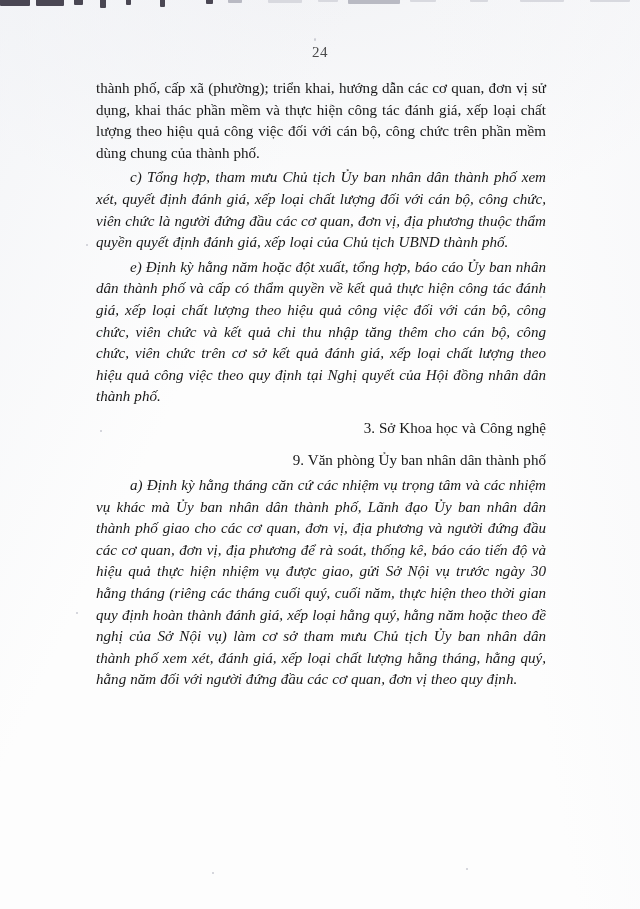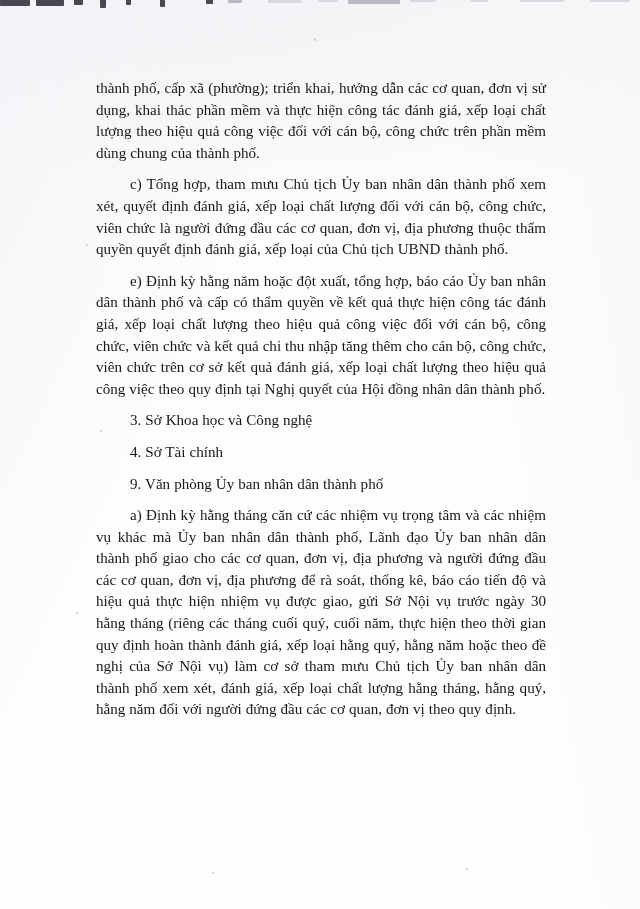--- a/index.html
+++ b/index.html
@@ -81,23 +81,23 @@
     text-justify: inter-word;
     color: #171717;
     text-indent: 0;
     word-spacing: 0.2px;
   }
   .para.indented { text-indent: 34px; }
   .para.heading {
     text-indent: 34px;
     margin-top: 10px;
     margin-bottom: 4px;
-    text-align: left;
+    text-align: right;
   }
-  .para.spaced { margin-top: 10px; }
+  .para.spaced { margin-top: 3px; font-style: italic; }
   .para:last-child { margin-bottom: 0; }
 
   
   .speck {
     position: absolute;
     background: #c9cad2;
     border-radius: 50%;
     pointer-events: none;
   }
 </style>
@@ -119,27 +119,27 @@
     <div class="smudge soft" style="left:228px; width:14px; height:3px;"></div>
     <div class="smudge faint" style="left:268px; width:34px; height:3px;"></div>
     <div class="smudge faint" style="left:318px; width:20px; height:2px;"></div>
     <div class="smudge soft" style="left:348px; width:52px; height:4px;"></div>
     <div class="smudge faint" style="left:410px; width:26px; height:2px;"></div>
     <div class="smudge faint" style="left:470px; width:18px; height:2px;"></div>
     <div class="smudge faint" style="left:520px; width:44px; height:2px;"></div>
     <div class="smudge faint" style="left:590px; width:40px; height:2px;"></div>
   </div>
 
+  <div class="folio">24</div>
 
   <div class="body-text">
     <p class="para">thành phố, cấp xã (phường); triển khai, hướng dẫn các cơ quan, đơn vị sử dụng, khai thác phần mềm và thực hiện công tác đánh giá, xếp loại chất lượng theo hiệu quả công việc đối với cán bộ, công chức trên phần mềm dùng chung của thành phố.</p>
     <p class="para indented spaced">c) Tổng hợp, tham mưu Chủ tịch Ủy ban nhân dân thành phố xem xét, quyết định đánh giá, xếp loại chất lượng đối với cán bộ, công chức, viên chức là người đứng đầu các cơ quan, đơn vị, địa phương thuộc thẩm quyền quyết định đánh giá, xếp loại của Chủ tịch UBND thành phố.</p>
     <p class="para indented spaced">e) Định kỳ hằng năm hoặc đột xuất, tổng hợp, báo cáo Ủy ban nhân dân thành phố và cấp có thẩm quyền về kết quả thực hiện công tác đánh giá, xếp loại chất lượng theo hiệu quả công việc đối với cán bộ, công chức, viên chức và kết quả chi thu nhập tăng thêm cho cán bộ, công chức, viên chức trên cơ sở kết quả đánh giá, xếp loại chất lượng theo hiệu quả công việc theo quy định tại Nghị quyết của Hội đồng nhân dân thành phố.</p>
     <p class="para heading">3. Sở Khoa học và Công nghệ</p>
-    <p class="para heading">4. Sở Tài chính</p>
     <p class="para heading">9. Văn phòng Ủy ban nhân dân thành phố</p>
     <p class="para indented spaced">a) Định kỳ hằng tháng căn cứ các nhiệm vụ trọng tâm và các nhiệm vụ khác mà Ủy ban nhân dân thành phố, Lãnh đạo Ủy ban nhân dân thành phố giao cho các cơ quan, đơn vị, địa phương và người đứng đầu các cơ quan, đơn vị, địa phương để rà soát, thống kê, báo cáo tiến độ và hiệu quả thực hiện nhiệm vụ được giao, gửi Sở Nội vụ trước ngày 30 hằng tháng (riêng các tháng cuối quý, cuối năm, thực hiện theo thời gian quy định hoàn thành đánh giá, xếp loại hằng quý, hằng năm hoặc theo đề nghị của Sở Nội vụ) làm cơ sở tham mưu Chủ tịch Ủy ban nhân dân thành phố xem xét, đánh giá, xếp loại chất lượng hằng tháng, hằng quý, hằng năm đối với người đứng đầu các cơ quan, đơn vị theo quy định.</p>
 
   </div>
 
   <span class="speck" style="left:108px; top:152px; width:2px; height:2px;"></span>
   <span class="speck" style="left:86px;  top:244px; width:2px; height:2px;"></span>
   <span class="speck" style="left:330px; top:104px; width:2px; height:2px;"></span>
   <span class="speck" style="left:314px; top:38px;  width:2px; height:3px;"></span>
   <span class="speck" style="left:100px; top:430px; width:2px; height:2px;"></span>

